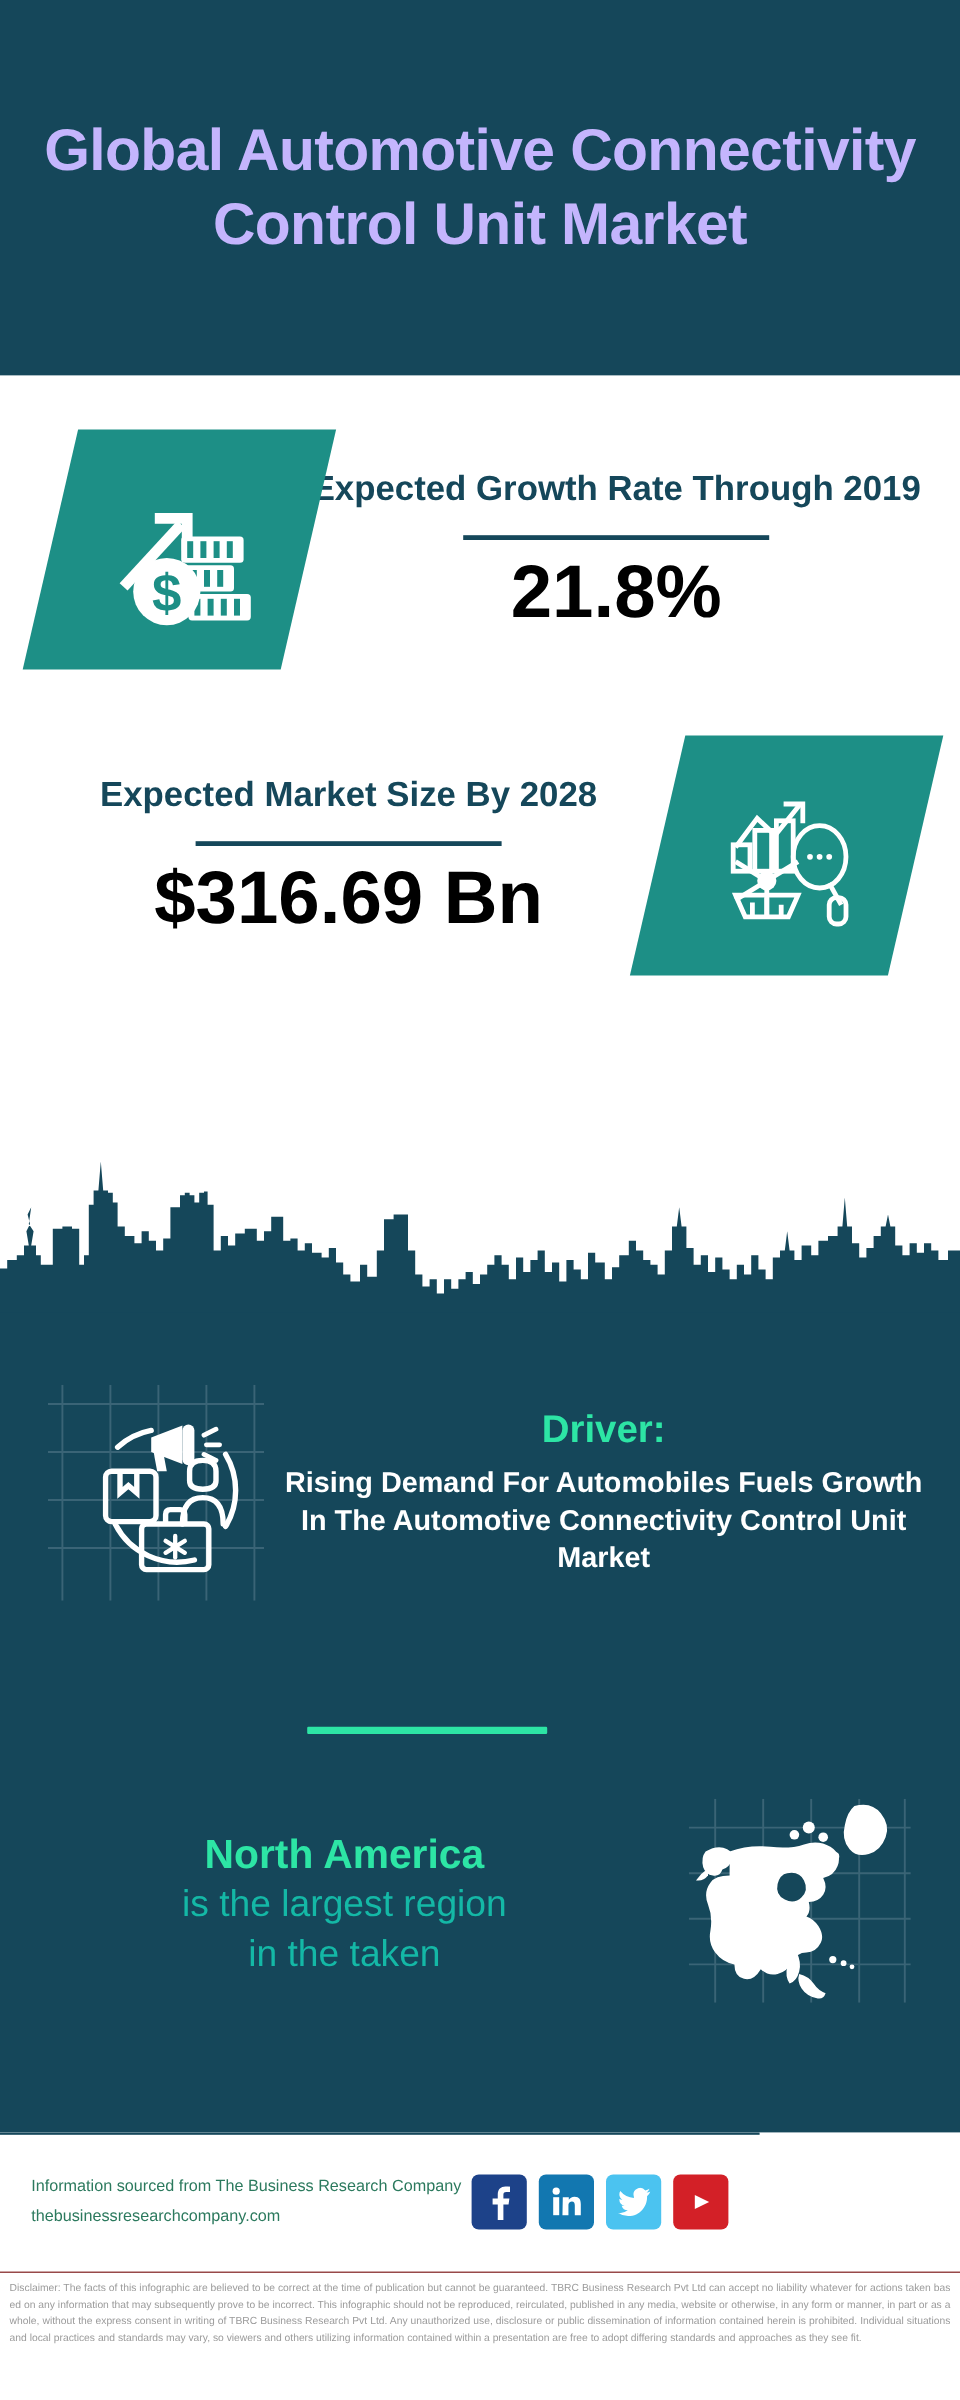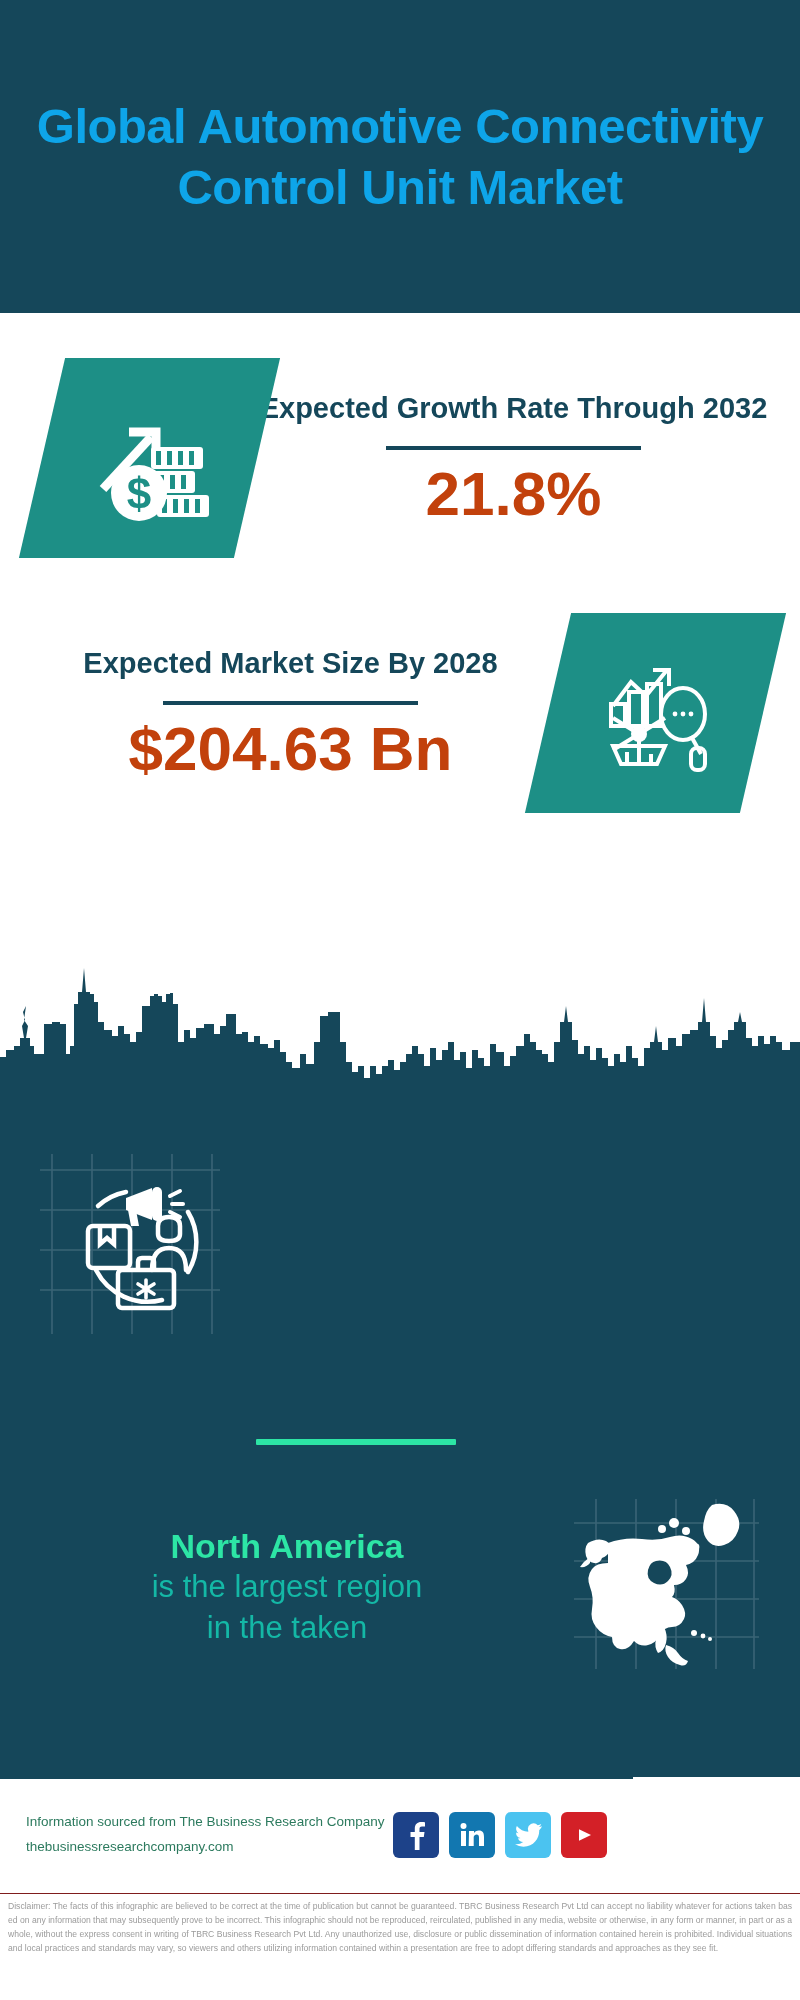--- a/index.html
+++ b/index.html
@@ -22,21 +22,21 @@
   .header {
     width: 800px;
     height: 313px;
     background: #15475A;
     display: flex;
     align-items: center;
     justify-content: center;
     padding: 0 24px;
   }
   .header-title {
-    color: #0ea5e9;
+    color: #c4b5fd;
     font-size: 49px;
     font-weight: bold;
     line-height: 1.23;
     text-align: center;
     letter-spacing: -0.5px;
   }
 
   
   .white-area {
     position: relative;
@@ -79,21 +79,21 @@
     line-height: 1.45;
   }
   .stat-rule {
     width: 255px;
     height: 4px;
     background: #15475A;
     margin: 17px auto 8px auto;
     border: 0;
   }
   .stat-value {
-    color: #c2410c;
+    color: #000000;
     font-size: 62px;
     font-weight: bold;
     line-height: 1.15;
   }
 
   .row1-icon   { margin-left: 42px; }
   .row1-text   { margin-right: 30px; }
   .row2-text   { margin-left: 20px; }
   .row2-icon   { margin-right: 50px; }
 
@@ -276,31 +276,31 @@
           <rect x="77" y="106" width="5" height="14" fill="#1D8F86"></rect>
           <rect x="88" y="106" width="5" height="14" fill="#1D8F86"></rect>
           <rect x="99" y="106" width="5" height="14" fill="#1D8F86"></rect>
           <rect x="110" y="106" width="5" height="14" fill="#1D8F86"></rect>
 
           <circle cx="54" cy="100" r="28" fill="#fff"></circle>
           <text x="54" y="116" font-family="'Liberation Sans', sans-serif" font-size="44" font-weight="bold" fill="#1D8F86" text-anchor="middle">$</text>
         </svg>
       </div>
       <div class="stat-text row1-text">
-        <div class="stat-label">Expected Growth Rate Through 2032</div>
+        <div class="stat-label">Expected Growth Rate Through 2019</div>
         <hr class="stat-rule">
         <div class="stat-value">21.8%</div>
       </div>
     </div>
 
     <div class="stat-row stat-row-2">
       <div class="stat-text row2-text">
         <div class="stat-label">Expected Market Size By 2028</div>
         <hr class="stat-rule">
-        <div class="stat-value">$204.63 Bn</div>
+        <div class="stat-value">$316.69 Bn</div>
       </div>
       <div class="para row2-icon">
         <svg width="130" height="130" viewBox="0 0 130 130" fill="none" stroke="#fff" stroke-width="4">
 
           <polyline points="22,58 40,34 55,48 76,22" fill="none"></polyline>
           <polyline points="62,22 78,22 78,38" fill="none"></polyline>
 
           <rect x="20" y="56" width="14" height="22" fill="none"></rect>
           <rect x="38" y="44" width="14" height="34" fill="none"></rect>
           <rect x="56" y="36" width="14" height="42" fill="none"></rect>
@@ -403,20 +403,24 @@
           <g stroke="#fff" stroke-width="4.5" fill="none">
             <rect x="78" y="116" width="56" height="38" rx="4"></rect>
             <path d="M98 116 L98 108 q0 -4 4 -4 l8 0 q4 0 4 4 l0 8"></path>
           </g>
           <g stroke="#fff" stroke-width="3.6" stroke-linecap="round">
             <line x1="106" y1="126" x2="106" y2="144"></line>
             <line x1="98" y1="130" x2="114" y2="140"></line>
             <line x1="114" y1="130" x2="98" y2="140"></line>
           </g>
         </svg>
+      </div>
+      <div class="driver-text">
+        <div class="driver-heading">Driver:</div>
+        <div class="driver-body">Rising Demand For Automobiles Fuels Growth In The Automotive Connectivity Control Unit Market</div>
       </div>
     </div>
 
     <div class="divider"></div>
 
     <div class="region-block">
       <div class="region-text">
         <div class="region-name">North America</div>
         <div class="region-sub">is the largest region</div>
         <div class="region-sub">in the taken</div>

